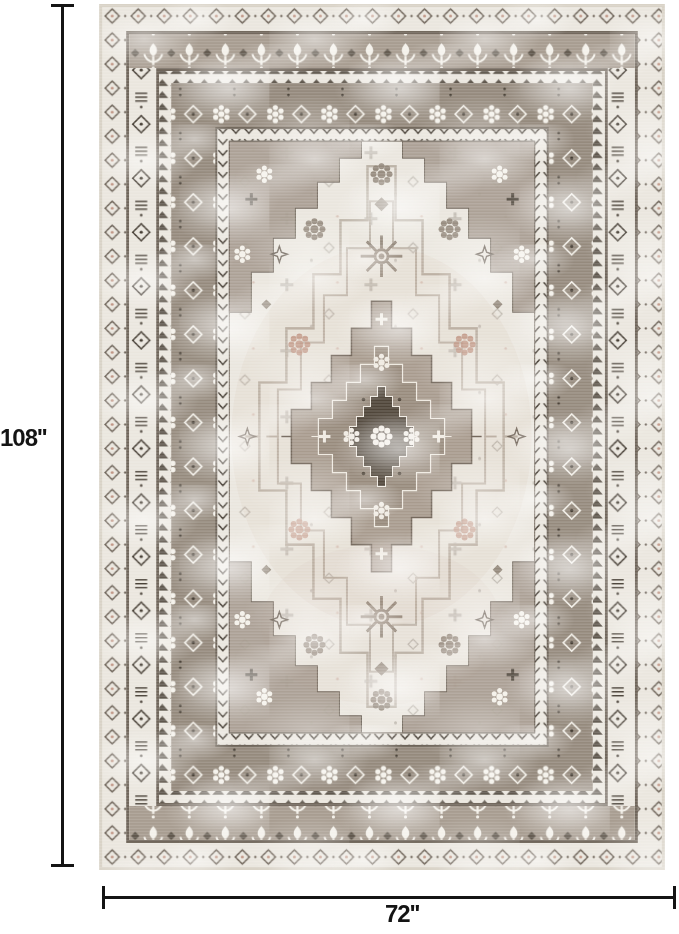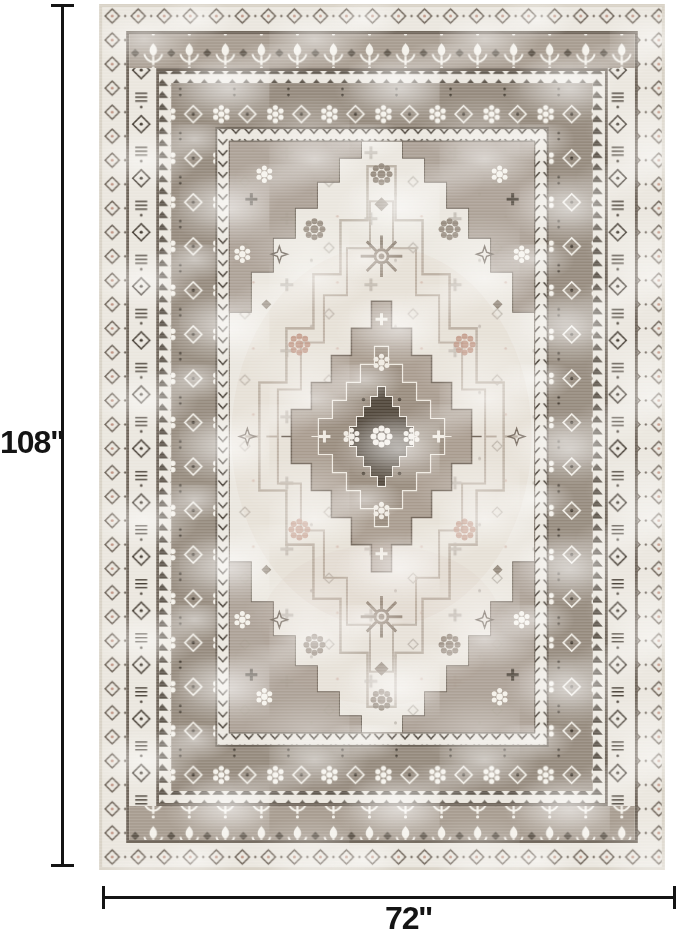--- a/index.html
+++ b/index.html
@@ -20,21 +20,21 @@
   .dim-v::before{top:0;}
   .dim-v::after{bottom:0;}
   .dim-h{left:102px;top:896px;width:574px;height:3px;}
   .dim-h::before,.dim-h::after{
     content:"";position:absolute;top:-10px;width:3px;height:23px;background:var(--dim,#141414);
   }
   .dim-h::before{left:0;}
   .dim-h::after{right:0;}
   .dim-label{
     position:absolute;color:var(--dim,#141414);
-    font-size:32px;font-weight:bold;letter-spacing:-1px;line-height:1;
+    font-size:24px;font-weight:bold;letter-spacing:-1px;line-height:1;
     white-space:nowrap;
   }
   .dim-label-h{left:0px;top:426px;}
   .dim-label-w{left:385px;top:902px;}
 </style>
 </head>
 <body>
 
 <div class="scene">
 

